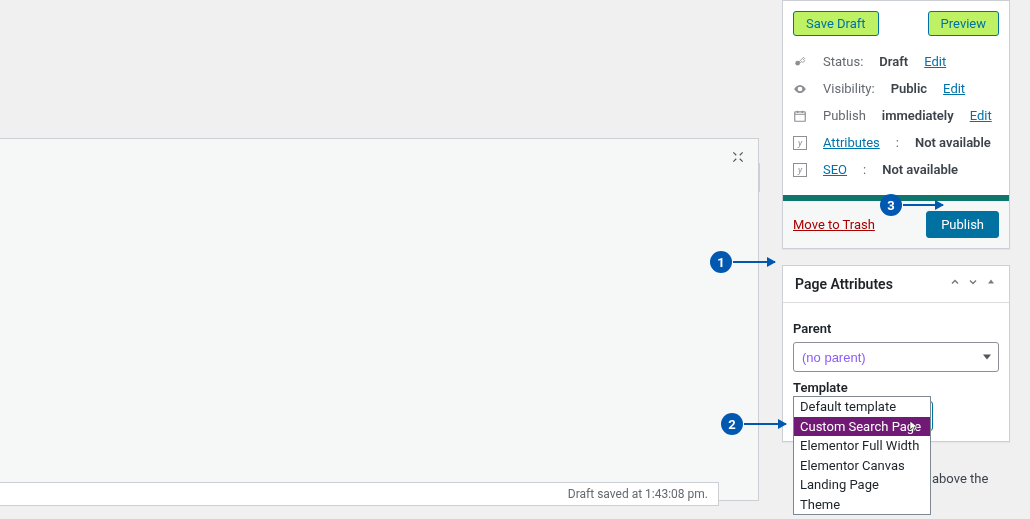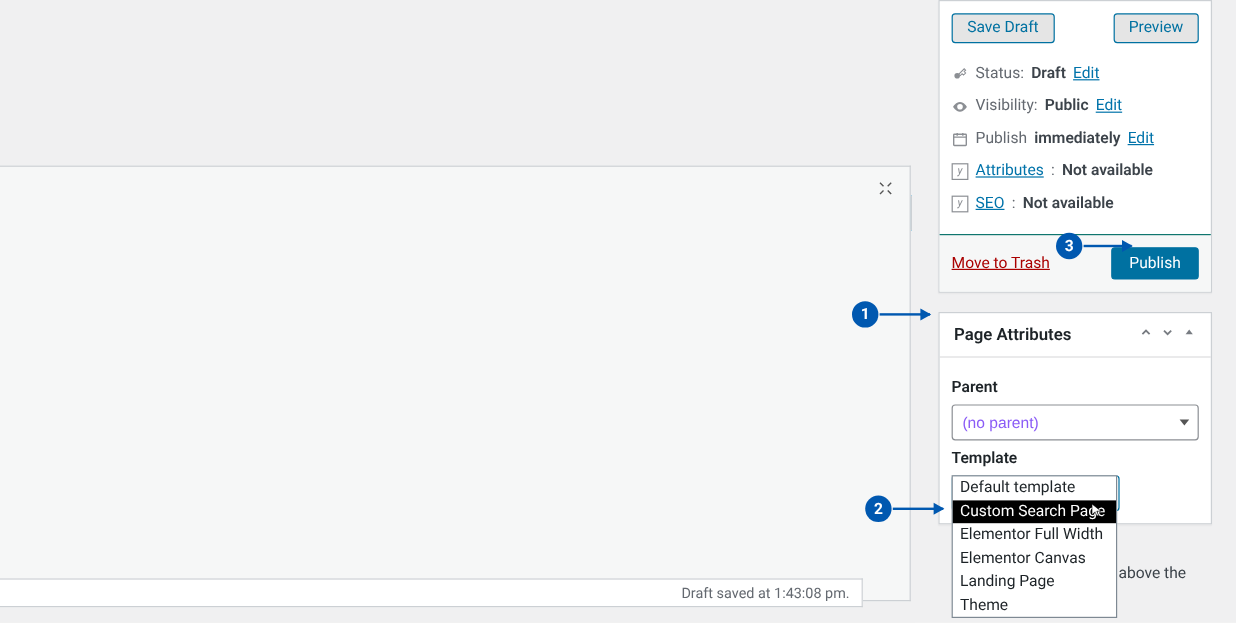--- a/index.html
+++ b/index.html
@@ -9,43 +9,43 @@
 .tabs-row { position: absolute; right: 3px; top: 115px; }
 .tab { display: inline-block; padding: 6px 12px; border: 1px solid #ccd0d4; background: #0ea5e9; color: #646970; font-size: 13px; margin-left: -1px; }
 .tab.active { background: #0f172a; border-bottom-color: #fff; margin-top: 48px; }
 .tab-text { color: #333; }
 .toolbar-toggle { position: absolute; right: 12px; top: 150px; width: 20px; height: 20px; color: #555; }
 .toolbar-toggle svg { width: 14px; height: 14px; }
 .status-bar { position: absolute; left: 0; bottom: 13px; width: 719px; height: 24px; background: #fff; border: 1px solid #ccd0d4; border-left: none; font-size: 12px; color: #646970; display: flex; align-items: center; justify-content: flex-end; padding-right: 10px; }
 .sidebar { position: absolute; right: 20px; top: 0; width: 228px; }
 .panel { background: #fff; border: 1px solid #ccd0d4; margin-bottom: 16px; box-shadow: 0 1px 1px rgba(0,0,0,0.04); }
 .panel-pad { padding: 10px; }
-.btn { display: inline-block; padding: 4px 12px; border-radius: 3px; font-size: 13px; cursor: pointer; background: #e5e5e5; border: 1px solid #0071a1; color: #0071a1; }
+.btn { display: inline-block; padding: 4px 12px; border-radius: 3px; font-size: 13px; cursor: pointer; background: #bef264; border: 1px solid #0071a1; color: #0071a1; }
 .btn.primary { background: #0071a1; color: #fff; border-color: #0071a1; padding: 5px 14px; }
 .top-btns { display: flex; justify-content: space-between; margin-bottom: 10px; }
 .status-lines { padding: 2px 0; }
-.status-line { padding: 6px 0; font-size: 13px; color: #646970; display: flex; align-items: center; gap: 6px; }
+.status-line { padding: 6px 0; font-size: 13px; color: #646970; display: flex; align-items: center; gap: 16px; }
 .status-line svg { width: 14px; height: 14px; flex-shrink: 0; color: #8c8f94; }
 .status-line strong { color: #3c434a; font-weight: 600; }
 .status-line a { color: #0073aa; text-decoration: underline; }
 .yoast-icon { width: 14px; height: 14px; border: 1px solid #8c8f94; display: inline-flex; align-items: center; justify-content: center; font-size: 9px; font-style: italic; color: #8c8f94; flex-shrink: 0; }
-.publish-row { display: flex; justify-content: space-between; align-items: center; padding: 10px; border-top: 1px solid #0f766e; background: #f6f7f7; gap: 20px; }
+.publish-row { display: flex; justify-content: space-between; align-items: center; padding: 10px; border-top: 6px solid #0f766e; background: #f6f7f7; gap: 20px; }
 .trash-link { color: #a00; text-decoration: underline; font-size: 13px; }
 .panel-header { display: flex; justify-content: space-between; padding: 10px 12px; border-bottom: 1px solid #dcdcde; }
 .panel-header h3 { font-size: 14px; font-weight: 600; color: #1d2327; }
 .panel-header-icons { display: flex; gap: 6px; }
 .panel-header-icons svg { width: 12px; height: 12px; color: #787c82; }
 .field-label { font-size: 13px; font-weight: 600; color: #1d2327; margin: 8px 0 6px; }
 .select { width: 100%; padding: 4px 26px 4px 8px; border: 1px solid #8c8f94; border-radius: 3px; background: #fff; font-size: 13px; color: #8b5cf6; height: 30px; appearance: none; position: relative; }
 .select-wrap { position: relative; }
 .select-wrap::after { content: ""; position: absolute; right: 8px; top: 50%; width: 0; height: 0; border-left: 4px solid transparent; border-right: 4px solid transparent; border-top: 5px solid #555; transform: translateY(-50%); pointer-events: none; }
 .template-select { width: 140px; border: 1px solid #0071a1; }
 .dropdown-list { position: absolute; left: 793px; top: 396px; width: 138px; background: #fff; border: 1px solid #7e8993; z-index: 20; }
 .dropdown-opt { padding: 1px 6px; font-size: 13px; color: #1d2327; cursor: pointer; line-height: 1.35; }
-.dropdown-opt.sel { background: #000000; color: #fff; position: relative; }
+.dropdown-opt.sel { background: #701a75; color: #fff; position: relative; }
 .cursor-arrow { position: absolute; right: 10px; top: 2px; width: 12px; height: 12px; }
 .cursor-arrow svg { width: 12px; height: 12px; }
 .hint-text { position: absolute; left: 932px; top: 471px; font-size: 13px; color: #3c434a; width: 80px; }
 .callout { position: absolute; width: 22px; height: 22px; background: #0058b0; border-radius: 50%; color: #fff; font-weight: 700; font-size: 13px; display: flex; align-items: center; justify-content: center; z-index: 30; }
 .arrow-h { position: absolute; height: 2px; background: #0058b0; z-index: 29; }
 .arrow-h::after { content: ""; position: absolute; right: -1px; top: -4px; width: 0; height: 0; border-top: 5px solid transparent; border-bottom: 5px solid transparent; border-left: 9px solid #0058b0; }
 </style>
 </head>
 <body>
 

